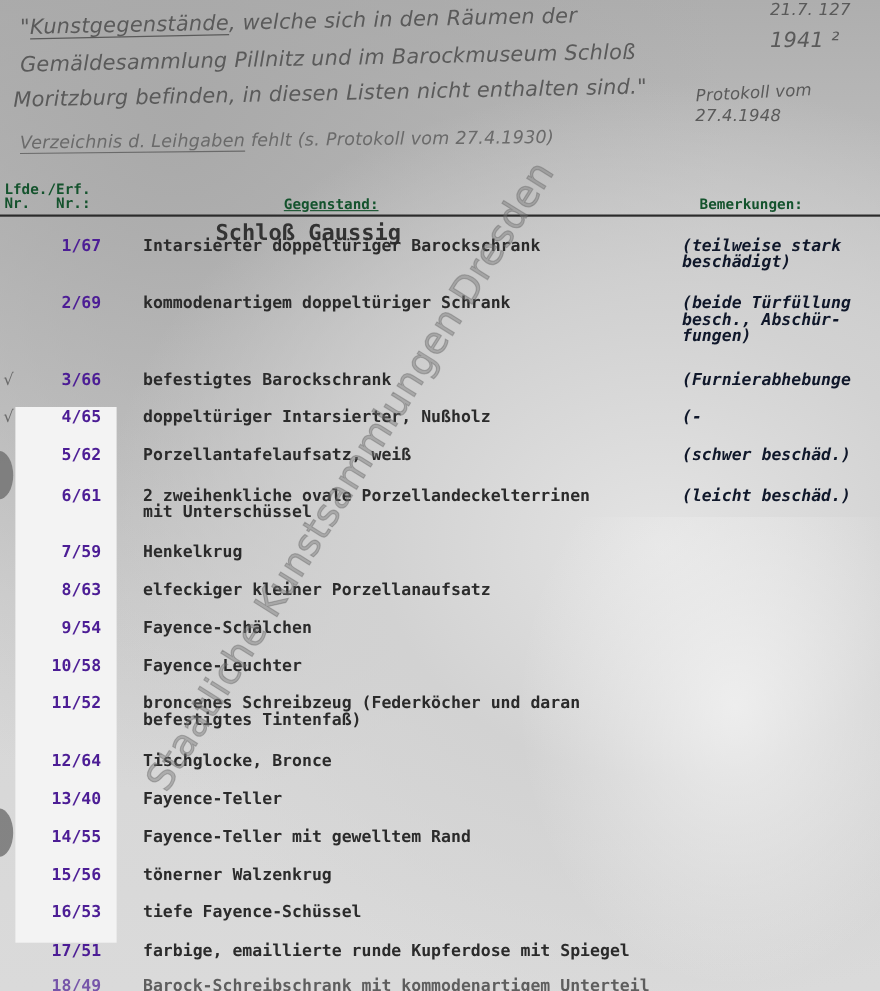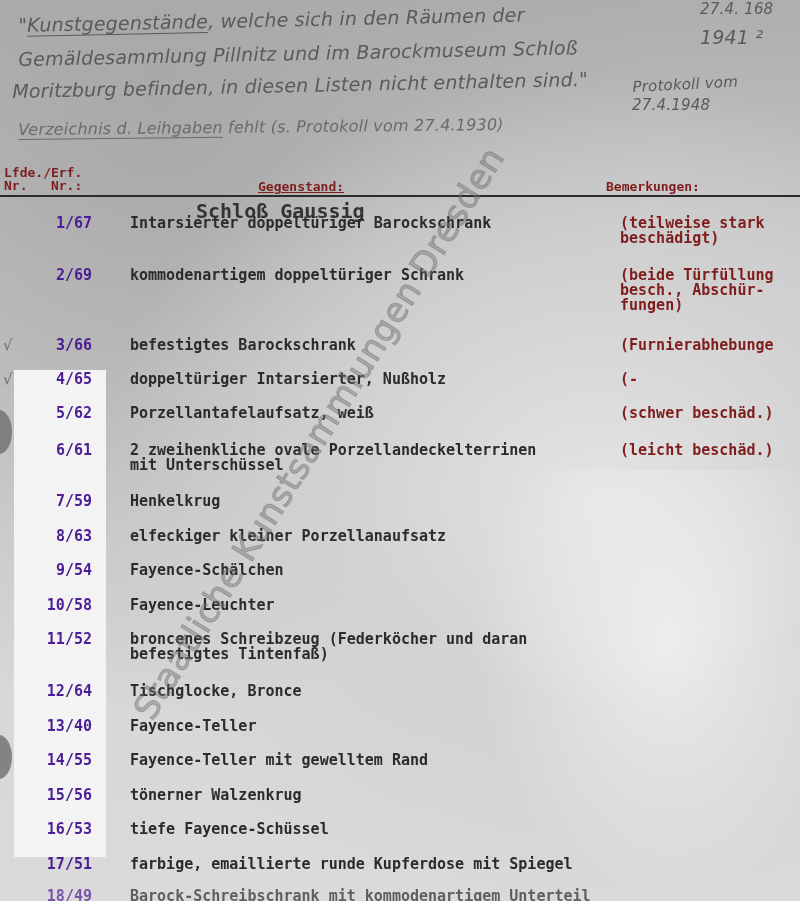--- a/index.html
+++ b/index.html
@@ -24,35 +24,35 @@
     .edge-blot { position: absolute; border-radius: 50%; background: #6e6e6e; opacity: .8; }
     .hand {
       position: absolute; font-family: "DejaVu Sans", sans-serif; color: #5a5a5a;
       font-style: italic; font-size: 19px; letter-spacing: 0.2px; white-space: nowrap;
       transform: rotate(-1.2deg); transform-origin: left top;
     }
     .hand.small { font-size: 15px; }
     .underline { text-decoration: underline; text-decoration-thickness: 1px; text-underline-offset: 4px; }
     .header {
       position: absolute; left: 0; top: 166px; width: 800px; height: 30px;
-      font-weight: bold; font-size: 13px; color: #7f1d1d;
+      font-weight: bold; font-size: 13px; color: #14532d;
     }
     .header .c1 { position: absolute; left: 4px; top: 0; line-height: 13px; }
     .header .c2 { position: absolute; left: 258px; top: 13px; text-decoration: underline; }
-    .header .c3 { position: absolute; left: 606px; top: 13px; }
+    .header .c3 { position: absolute; left: 636px; top: 13px; }
     .header-rule {
       position: absolute; left: 0; top: 195px; width: 800px; height: 2px; background: #2b2b2b;
     }
     .section-title {
       position: absolute; left: 196px; top: 199px; font-weight: bold; font-size: 20px; color: #333;
     }
     .row { position: absolute; left: 0; width: 800px; font-weight: bold; font-size: 15px; line-height: 15px; }
     .row .num { position: absolute; right: 708px; text-align: center; white-space: nowrap; color: #4c1d95; }
     .row .obj { position: absolute; left: 130px; width: 490px; white-space: pre-line; color: #2b2b2b; }
-    .row .rem { position: absolute; left: 620px; white-space: pre-line; color: #7f1d1d; }
+    .row .rem { position: absolute; left: 620px; white-space: pre-line; color: #0f172a; font-style: italic; }
     .row .tick { position: absolute; left: 3px; font-family: "DejaVu Sans", sans-serif; font-weight: normal; color: #6a6a6a; font-size: 15px; }
     .watermark {
       position: absolute; left: 125px; top: 705px; font-family: "DejaVu Sans", sans-serif;
       font-size: 34px; color: rgba(120,120,120,0.45); white-space: nowrap;
       transform: rotate(-58deg); transform-origin: left top; letter-spacing: 0.5px;
       -webkit-text-stroke: 1px rgba(90,90,90,0.35); 
     }
   </style>
 </head>
 <body>
@@ -62,21 +62,21 @@
 <div class="edge-blot" style="left:-14px;top:410px;width:26px;height:44px;"></div>
 <div class="edge-blot" style="left:-14px;top:735px;width:26px;height:44px;"></div>
 
 <div class="hand" style="left:18px;top:14px;">
   "<span class="underline">Kunstgegenstände</span><span>, welche sich in den Räumen der</span>
 </div>
 <div class="hand" style="left:18px;top:48px;">Gemäldesammlung Pillnitz und im Barockmuseum Schloß</div>
 <div class="hand" style="left:12px;top:80px;">Moritzburg befinden, in diesen Listen nicht enthalten sind."</div>
 <div class="hand small" style="left:632px;top:78px;transform:rotate(-3deg);">Protokoll vom</div>
 <div class="hand small" style="left:632px;top:96px;transform:none;">27.4.1948</div>
-<div class="hand small" style="left:700px;top:0px;transform:none;">27.4. 168</div>
+<div class="hand small" style="left:700px;top:0px;transform:none;">21.7. 127</div>
 <div class="hand" style="left:700px;top:26px;transform:none;">1941 ²</div>
 <div class="hand small" style="left:18px;top:120px;font-size:16px;color:#6a6a6a;transform:rotate(-0.6deg);">
   <span class="underline">Verzeichnis d. Leihgaben</span>
   <span>fehlt (s. Protokoll vom 27.4.1930)</span>
 </div>
 
 <div class="header">
   <div class="c1" style="white-space:pre;">Lfde./Erf.
 Nr.   Nr.:</div>
   <div class="c2">Gegenstand:</div>

